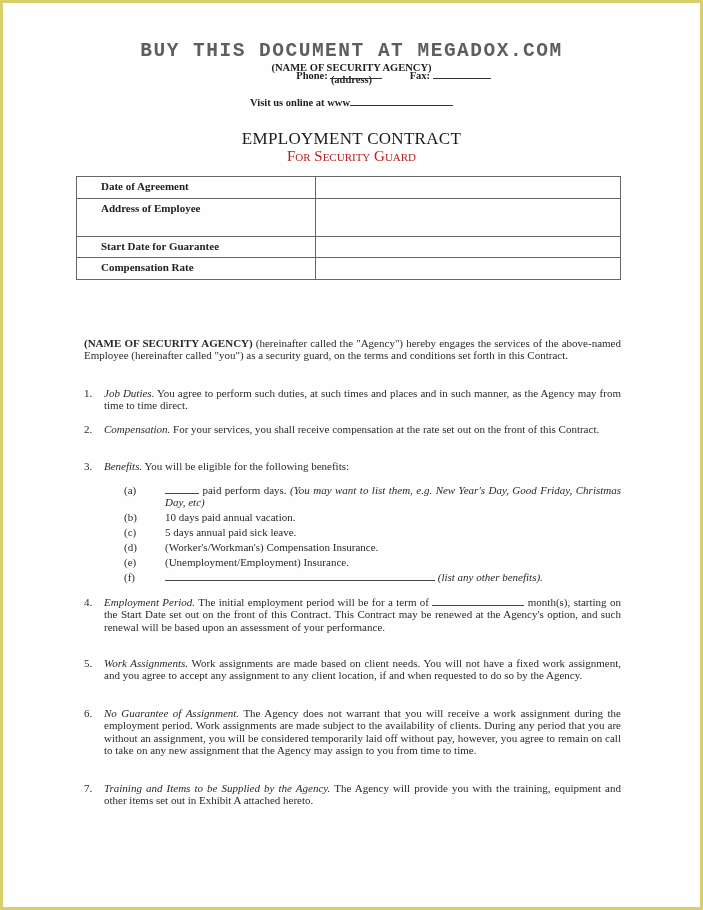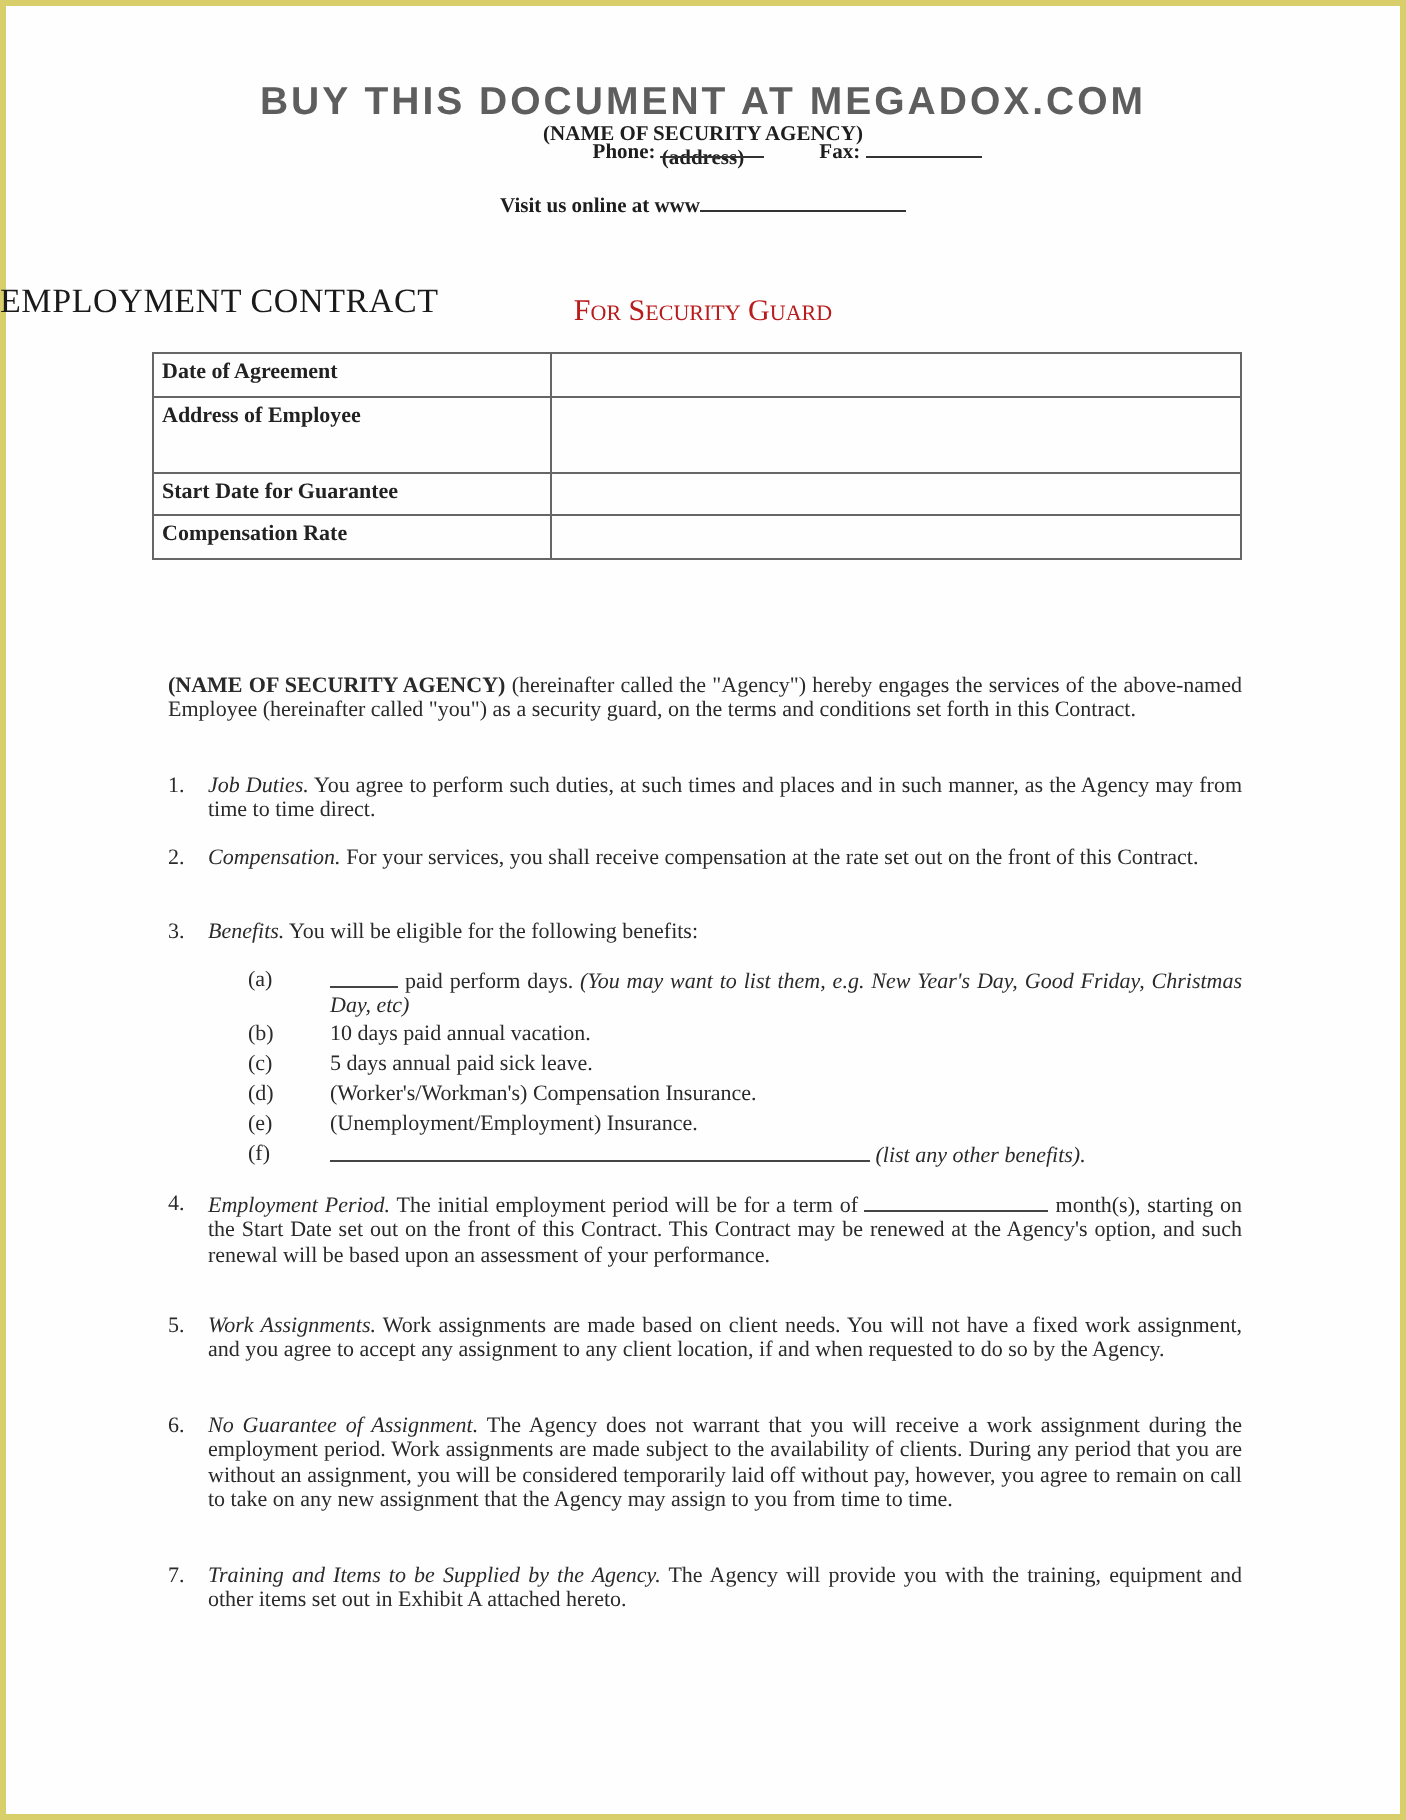--- a/index.html
+++ b/index.html
@@ -8,32 +8,32 @@
     position: relative; overflow: hidden;
     font-family: "DejaVu Serif", "Liberation Serif", serif;
     color: #222;
   }
   .page-frame {
     position: absolute; left: 0; top: 0; width: 703px; height: 910px;
     box-sizing: border-box; border: 3px solid #d9cf6a; background: #fefefe;
   }
   .watermark {
     position: absolute; left: 0; top: 40px; width: 703px; text-align: center;
-    font-family: Liberation Sans, sans-serif; font-weight: bold;
+    font-family: Liberation Mono, monospace; font-weight: bold;
     font-size: 19.5px; letter-spacing: 1.5px; color: #5e5e5e;
   }
   .hdr { position: absolute; left: 0; width: 703px; text-align: center; font-size: 10.5px; color: #1e1e1e; font-weight: bold; font-family: "Liberation Serif", serif; }
   .hdr .line { display: inline-block; border-bottom: 1px solid #333; height: 9px; vertical-align: baseline; }
-  .title1 { position: absolute; left: 0; top: 129px; width: 703px; text-align: left; font-family: "Liberation Serif", serif; font-size: 17px; letter-spacing: 0.3px; color: #1a1a1a; margin-top: 12px; }
+  .title1 { position: absolute; left: 0; top: 129px; width: 703px; text-align: center; font-family: "Liberation Serif", serif; font-size: 17px; letter-spacing: 0.3px; color: #1a1a1a; }
   .title2 { position: absolute; left: 0; top: 148px; width: 703px; text-align: center; font-family: "Liberation Serif", serif; font-size: 15px; font-variant: small-caps; color: #b91c1c; }
   table.info {
     position: absolute; left: 76px; top: 176px; width: 545px; border-collapse: collapse;
     font-family: "Liberation Serif", serif; font-size: 11px; font-weight: bold; color: #222;
   }
-  table.info td { border: 1.5px solid #666; padding: 3px 4px; vertical-align: top; }
+  table.info td { border: 1.5px solid #666; padding: 3px 24px; vertical-align: top; }
   table.info td.lbl { width: 190px; }
   .body-text { position: absolute; left: 84px; width: 537px; font-family: "Liberation Serif", serif; font-size: 11px; line-height: 12.4px; color: #2a2a2a; text-align: justify; }
   .clause { position: absolute; left: 84px; width: 537px; font-family: "Liberation Serif", serif; font-size: 11px; line-height: 12.4px; color: #2a2a2a; }
   .clause .num { position: absolute; left: 0; top: 0; }
   .clause .txt { margin-left: 20px; text-align: justify; display: block; }
   .clause .ttl { font-style: italic; }
   .sub { position: absolute; left: 124px; width: 497px; font-family: "Liberation Serif", serif; font-size: 11px; line-height: 12.4px; color: #2a2a2a; }
   .sub .let { position: absolute; left: 0; top: 0; }
   .sub .stxt { margin-left: 41px; display: block; text-align: justify; }
   .blank { display: inline-block; border-bottom: 1px solid #444; height: 9px; vertical-align: baseline; }

